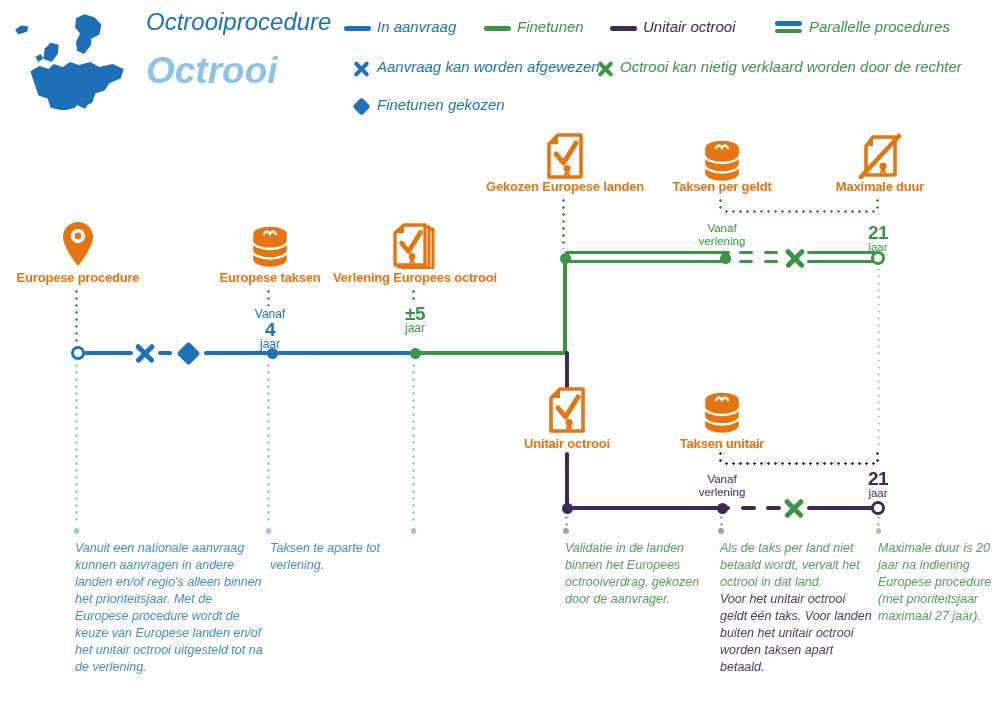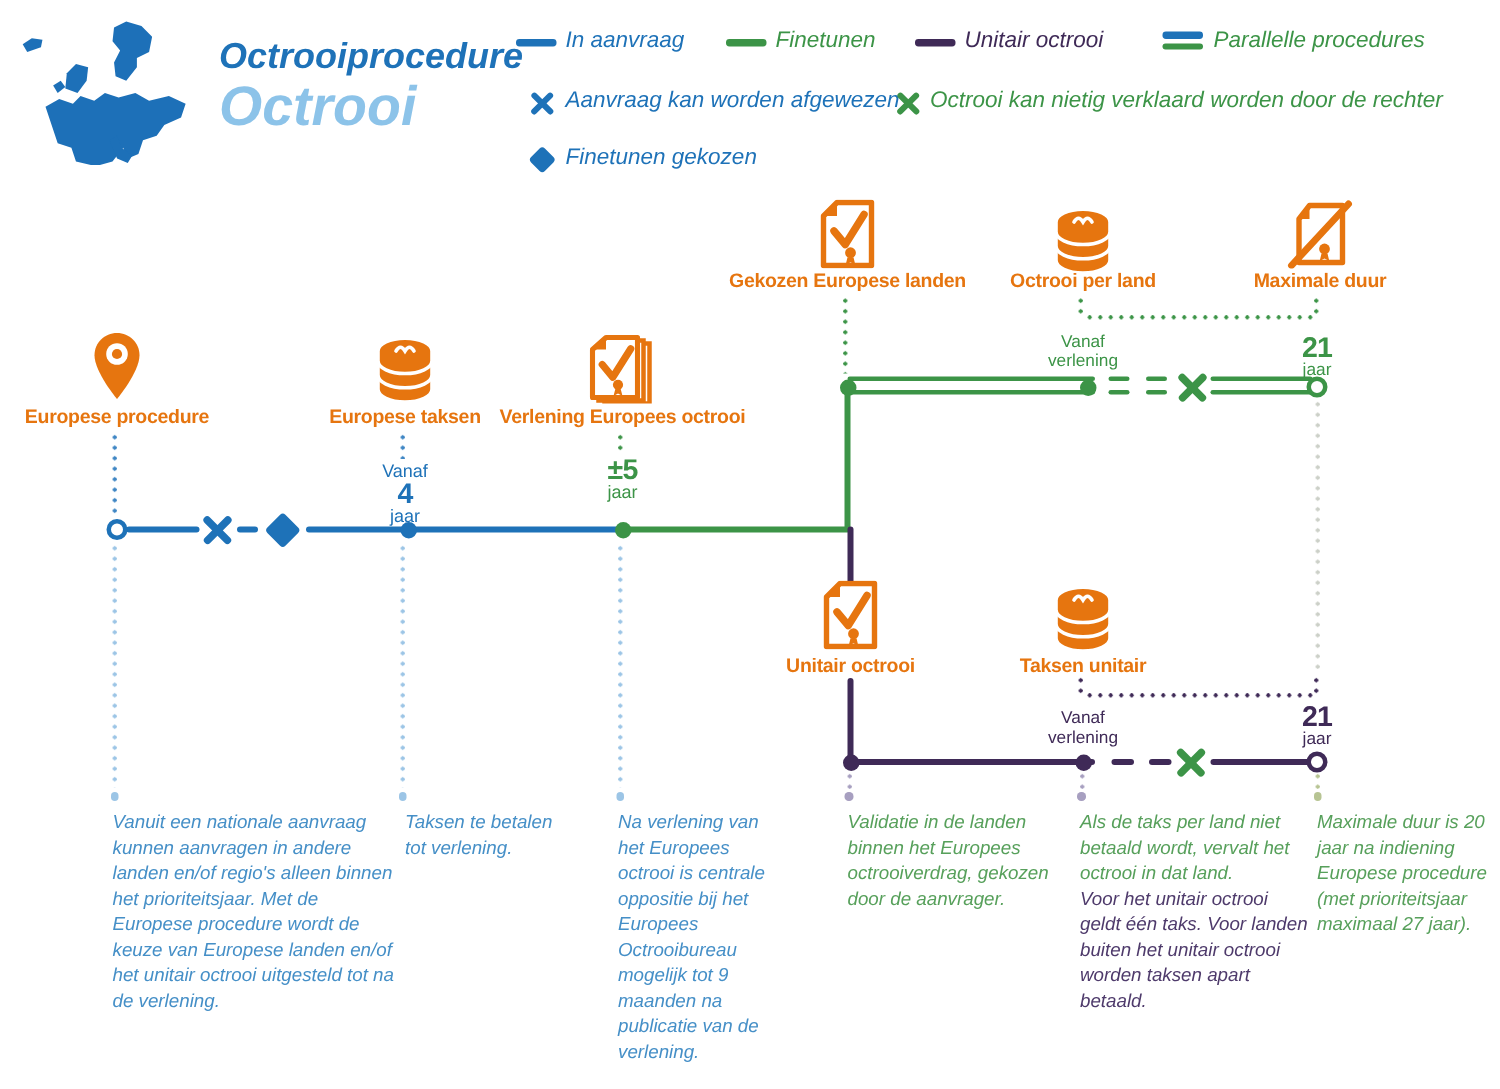--- a/index.html
+++ b/index.html
@@ -42,21 +42,21 @@
   .dia-s{width:13px;height:13px;}
   
   .elabel{position:absolute;color:var(--orange);font-weight:bold;font-size:13px;letter-spacing:-0.2px;text-align:center;}
   .note{position:absolute;text-align:center;line-height:1.15;}
   .ns{font-size:11.5px;} .nb{font-size:19px;font-weight:bold;letter-spacing:-0.5px;}
   .tB{color:var(--blue);} .tG{color:var(--green);} .tP{color:var(--purple);}
   .leg{position:absolute;font-style:italic;font-size:15px;white-space:nowrap;}
   .legbar{position:absolute;width:27px;height:4.6px;border-radius:2.3px;}
   .fn{position:absolute;top:540px;font-style:italic;font-size:12.5px;line-height:17px;}
   .fnB{color:var(--fnblue);} .fnG{color:var(--fngreen);} .fnP{color:var(--fnpurple);}
-  .title1{position:absolute;left:146px;top:24px;font-style:italic;font-weight:700;font-size:24px;color:var(--blue);text-align:right;}
+  .title1{position:absolute;left:146px;top:8px;font-style:italic;font-weight:400;font-size:24px;color:var(--blue);text-align:right;}
   .title2{position:absolute;left:146px;top:50px;font-style:italic;font-weight:bold;font-size:37px;color:var(--lblue);}
 </style>
 </head>
 <body>
 
 <div class="canvas">
 
   <svg class="abs" style="left:8px;top:12px" width="132" height="98" viewBox="0 0 130 96">
     <g fill="#1d70b8">
       <path d="M7 17 l6 -4 7 1 -1 5 -9 3 z"></path>
@@ -94,21 +94,21 @@
     <path d="M19 38.5 L17.8 43.5 L21 41.8 L24.2 43.5 L23 38.5 Z" fill="#e6750f"></path>
   </svg>
   <div class="elabel" style="left:465px;top:179px;width:200px">Gekozen Europese landen</div>
 
   <svg class="abs" style="left:700px;top:138px" width="44" height="46" viewBox="0 0 44 46">
     <path d="M4 29 a18 8.5 0 0 1 36 0 v6.5 a18 8.5 0 0 1 -36 0 z" fill="#e6750f" stroke="#fff" stroke-width="2.4"></path>
     <path d="M4 19.5 a18 8.5 0 0 1 36 0 v6.5 a18 8.5 0 0 1 -36 0 z" fill="#e6750f" stroke="#fff" stroke-width="2.4"></path>
     <path d="M4 10 a18 8.5 0 0 1 36 0 v6.5 a18 8.5 0 0 1 -36 0 z" fill="#e6750f" stroke="#fff" stroke-width="2.4"></path>
     <path d="M16 10 q3 -5 6 0 q3 -5 6 0" fill="none" stroke="#fff" stroke-width="2.4" stroke-linecap="round"></path>
   </svg>
-  <div class="elabel" style="left:622px;top:179px;width:200px">Octrooi per land</div>
+  <div class="elabel" style="left:622px;top:179px;width:200px">Taksen per geldt</div>
 
   <svg class="abs" style="left:858px;top:133px" width="44" height="46" viewBox="0 0 44 46">
     <path d="M15 4 H37 V42 H8 V13 Z" fill="#fff" stroke="#e6750f" stroke-width="3.6" stroke-linejoin="round"></path>
     <path d="M15 4 V13 H8 Z" fill="#e6750f"></path>
     <circle cx="25" cy="33" r="3.6" fill="#e6750f"></circle>
     <path d="M23 36 L21.8 41 L25 39.3 L28.2 41 L27 36 Z" fill="#e6750f"></path>
     <path d="M3 44 L41 3" fill="none" stroke="#e6750f" stroke-width="4.6" stroke-linecap="round"></path>
   </svg>
   <div class="elabel" style="left:780px;top:179px;width:200px">Maximale duur</div>
 
@@ -230,22 +230,21 @@
   <div class="ocirc ocP" style="left:871px;top:501px"></div>
 
   <div class="dv dc-lav" style="left:564.5px;top:514px;height:12px"></div>
   <div class="dv dc-lav" style="left:719.5px;top:514px;height:12px"></div>
   <div class="dv dc-olive" style="left:877px;top:514px;height:12px"></div>
   <div class="dot dot5 bgLV" style="left:563.3px;top:528px"></div>
   <div class="dot dot5 bgLV" style="left:718.3px;top:528px"></div>
   <div class="dot dot5 bgOL" style="left:875.8px;top:528px"></div>
 
   <div class="fn fnB" style="left:75px;width:192px">Vanuit een nationale aanvraag kunnen aanvragen in andere landen en/of regio's alleen binnen het prioriteitsjaar. Met de Europese procedure wordt de keuze van Europese landen en/of het unitair octrooi uitgesteld tot na de verlening.</div>
-  <div class="fn fnB" style="left:270px;width:112px">Taksen te betalen tot verlening.</div>
-  <div class="fn fnB" style="left:412px;width:104px">Na verlening van het Europees octrooi is centrale oppositie bij het Europees Octrooibureau mogelijk tot 9 maanden na publicatie van de verlening.</div>
+  <div class="fn fnB" style="left:270px;width:112px">Taksen te aparte tot verlening.</div>
   <div class="fn" style="left:565px;width:152px">
     <span class="fnG">Validatie in de landen binnen het Europees octrooiverdrag, gekozen door de aanvrager.</span><br>
   </div>
   <div class="fn" style="left:720px;width:152px">
     <span class="fnG">Als de taks per land niet betaald wordt, vervalt het octrooi in dat land.</span><br>
     <span class="fnP">Voor het unitair octrooi geldt één taks. Voor landen buiten het unitair octrooi worden taksen apart betaald.</span>
   </div>
   <div class="fn fnG" style="left:878px;width:118px">Maximale duur is 20 jaar na indiening Europese procedure (met prioriteitsjaar maximaal 27 jaar).</div>
 
 </div>

